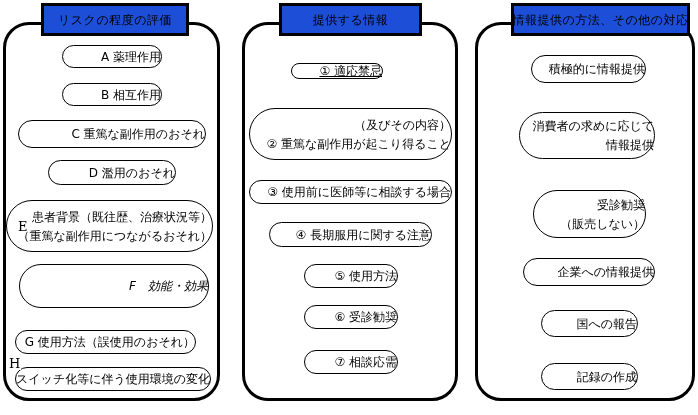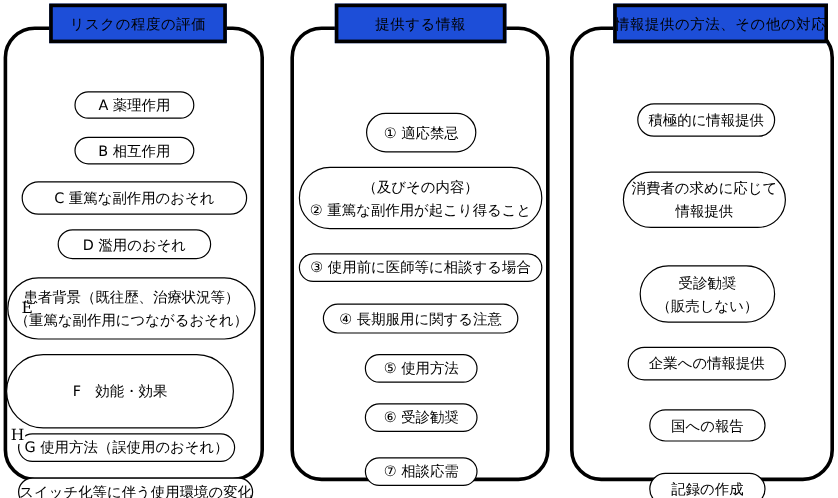--- a/index.html
+++ b/index.html
@@ -51,28 +51,27 @@
 
   
   .pill{
     position:absolute;
     box-sizing:border-box;
     border:1px solid #000000;
     border-radius:999px;
     background:#ffffff;
     display:flex;
     flex-direction:column;
-    align-items:center;
+    align-items:flex-end;
     justify-content:center;
     text-align:center;
     font-size:12px;
     line-height:1.0;
     white-space:nowrap;
     z-index:3;
-    margin-top:31px;
   }
   .pill .ln{ display:block; }
   .pill .ln + .ln{ margin-top:7px; }
 
   
   .side-letter{
     position:absolute;
     font-family:"DejaVu Serif","Liberation Serif",serif;
     font-size:13px;
     line-height:1;
@@ -113,41 +112,41 @@
   <div class="pill" style="left:48px; top:160px; width:128px; height:25px;">
     <span class="ln">D  濫用のおそれ</span>
   </div>
 
   <div class="pill" style="left:6px; top:200px; width:207px; height:52px;">
     <span class="lead-letter">E</span>
     <span class="ln">患者背景（既往歴、治療状況等）</span>
     <span class="ln">（重篤な副作用につながるおそれ）</span>
   </div>
 
-  <div class="pill" style="left:5px; top:264px; width:190px; height:62px;">
+  <div class="pill" style="left:19px; top:264px; width:190px; height:44px;font-style:italic;">
     <span class="ln">F　効能・効果</span>
   </div>
 
   <div class="pill" style="left:15px; top:330px; width:181px; height:24px;">
     <span class="ln">G  使用方法（誤使用のおそれ）</span>
   </div>
 
   <span class="side-letter" style="left:8px; top:357px;">H</span>
 
   <div class="pill" style="left:15px; top:367px; width:196px; height:24px;">
     <span class="ln">スイッチ化等に伴う使用環境の変化</span>
   </div>
 
   <div class="col-header" id="hdr-1">
     <span>リスクの程度の評価</span>
   </div>
 
   <div class="column" id="col-2"></div>
 
-  <div class="pill" style="left:305px; top:63px; width:92px; height:33px;">
+  <div class="pill" style="left:291px; top:63px; width:92px; height:16px;text-decoration:underline;">
     <span class="ln">①  適応禁忌</span>
   </div>
 
   <div class="pill" style="left:249px; top:108px; width:203px; height:52px;">
     <span class="ln">（及びその内容）</span>
     <span class="ln">②  重篤な副作用が起こり得ること</span>
   </div>
 
   <div class="pill" style="left:249px; top:180px; width:203px; height:24px;">
     <span class="ln">③ 使用前に医師等に相談する場合</span>

